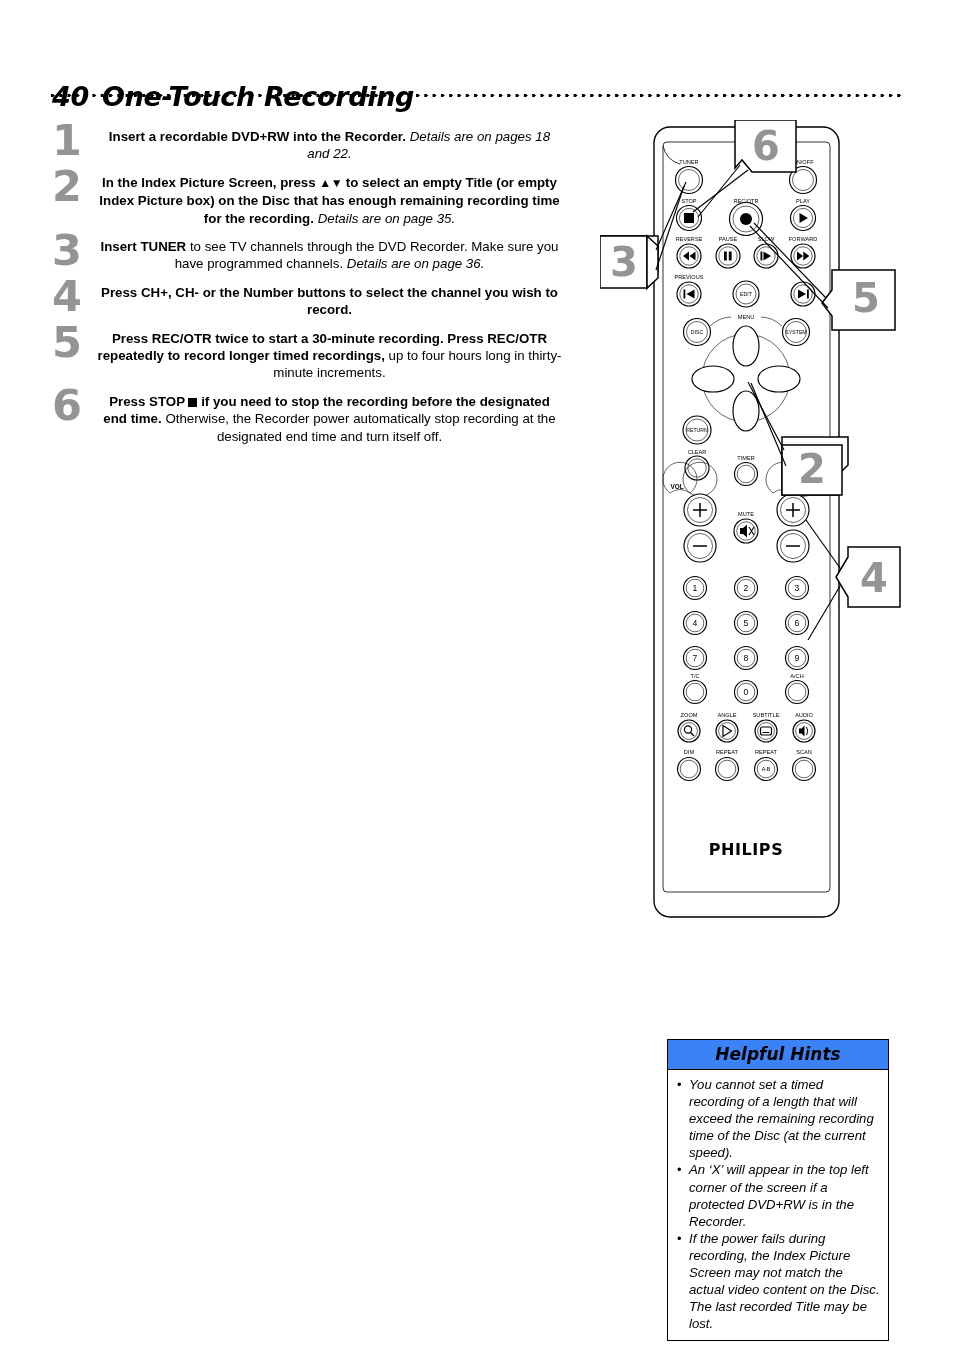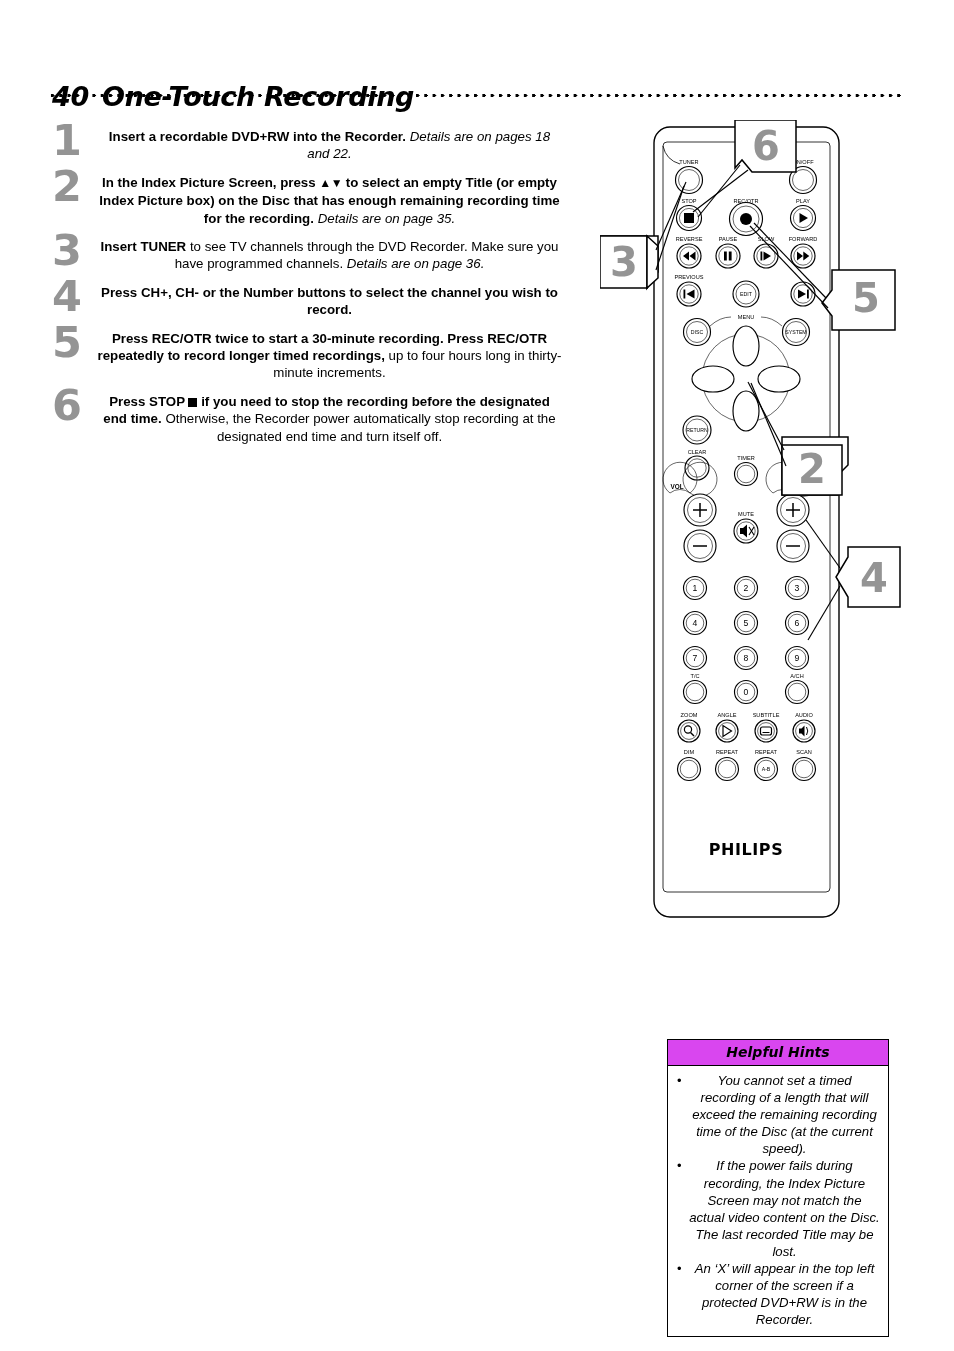--- a/index.html
+++ b/index.html
@@ -102,43 +102,42 @@
   #helpful-hints {
     position: absolute;
     left: 667px;
     top: 1039px;
     width: 222px;
     border: 1.6px solid #000;
     background: #ffffff;
     box-sizing: border-box;
   }
   #helpful-hints .hh-title {
-    background: #d946ef;
+    background: #3b82f6;
     border-bottom: 1.6px solid #000;
     text-align: center;
     font-family: "DejaVu Sans", sans-serif;
     font-weight: bold;
     font-style: italic;
-    font-size: 14px;
+    font-size: 17px;
     padding: 4px 0 5px 0;
   }
   #helpful-hints ul {
     list-style: none;
     margin: 0;
     padding: 6px 8px 8px 8px;
   }
   #helpful-hints li {
     position: relative;
     padding-left: 13px;
     font-family: "Liberation Sans", sans-serif;
     font-style: italic;
     font-size: 13.2px;
     line-height: 17.1px;
     margin-bottom: 0px;
-    text-align: center;
   }
   #helpful-hints li:before {
     content: "\2022";
     position: absolute;
     left: 1px;
     top: 0;
     font-style: normal;
     font-size: 13px;
   }
 </style>
@@ -506,16 +505,16 @@
     <path d="M 240 448 L 206 400" class="leader"></path>
     <path d="M 240 466 L 208 520" class="leader"></path>
   </g>
 </svg>
 </div>
 
 <div id="helpful-hints">
   <div class="hh-title">Helpful Hints</div>
   <ul>
     <li>You cannot set a timed recording of a length that will exceed the remaining recording time of the Disc (at the current speed).</li>
+    <li>An ‘X’ will appear in the top left corner of the screen if a protected DVD+RW is in the Recorder.</li>
     <li>If the power fails during recording, the Index Picture Screen may not match the actual video content on the Disc. The last recorded Title may be lost.</li>
-    <li>An ‘X’ will appear in the top left corner of the screen if a protected DVD+RW is in the Recorder.</li>
   </ul>
 </div>
 
 </body></html>

